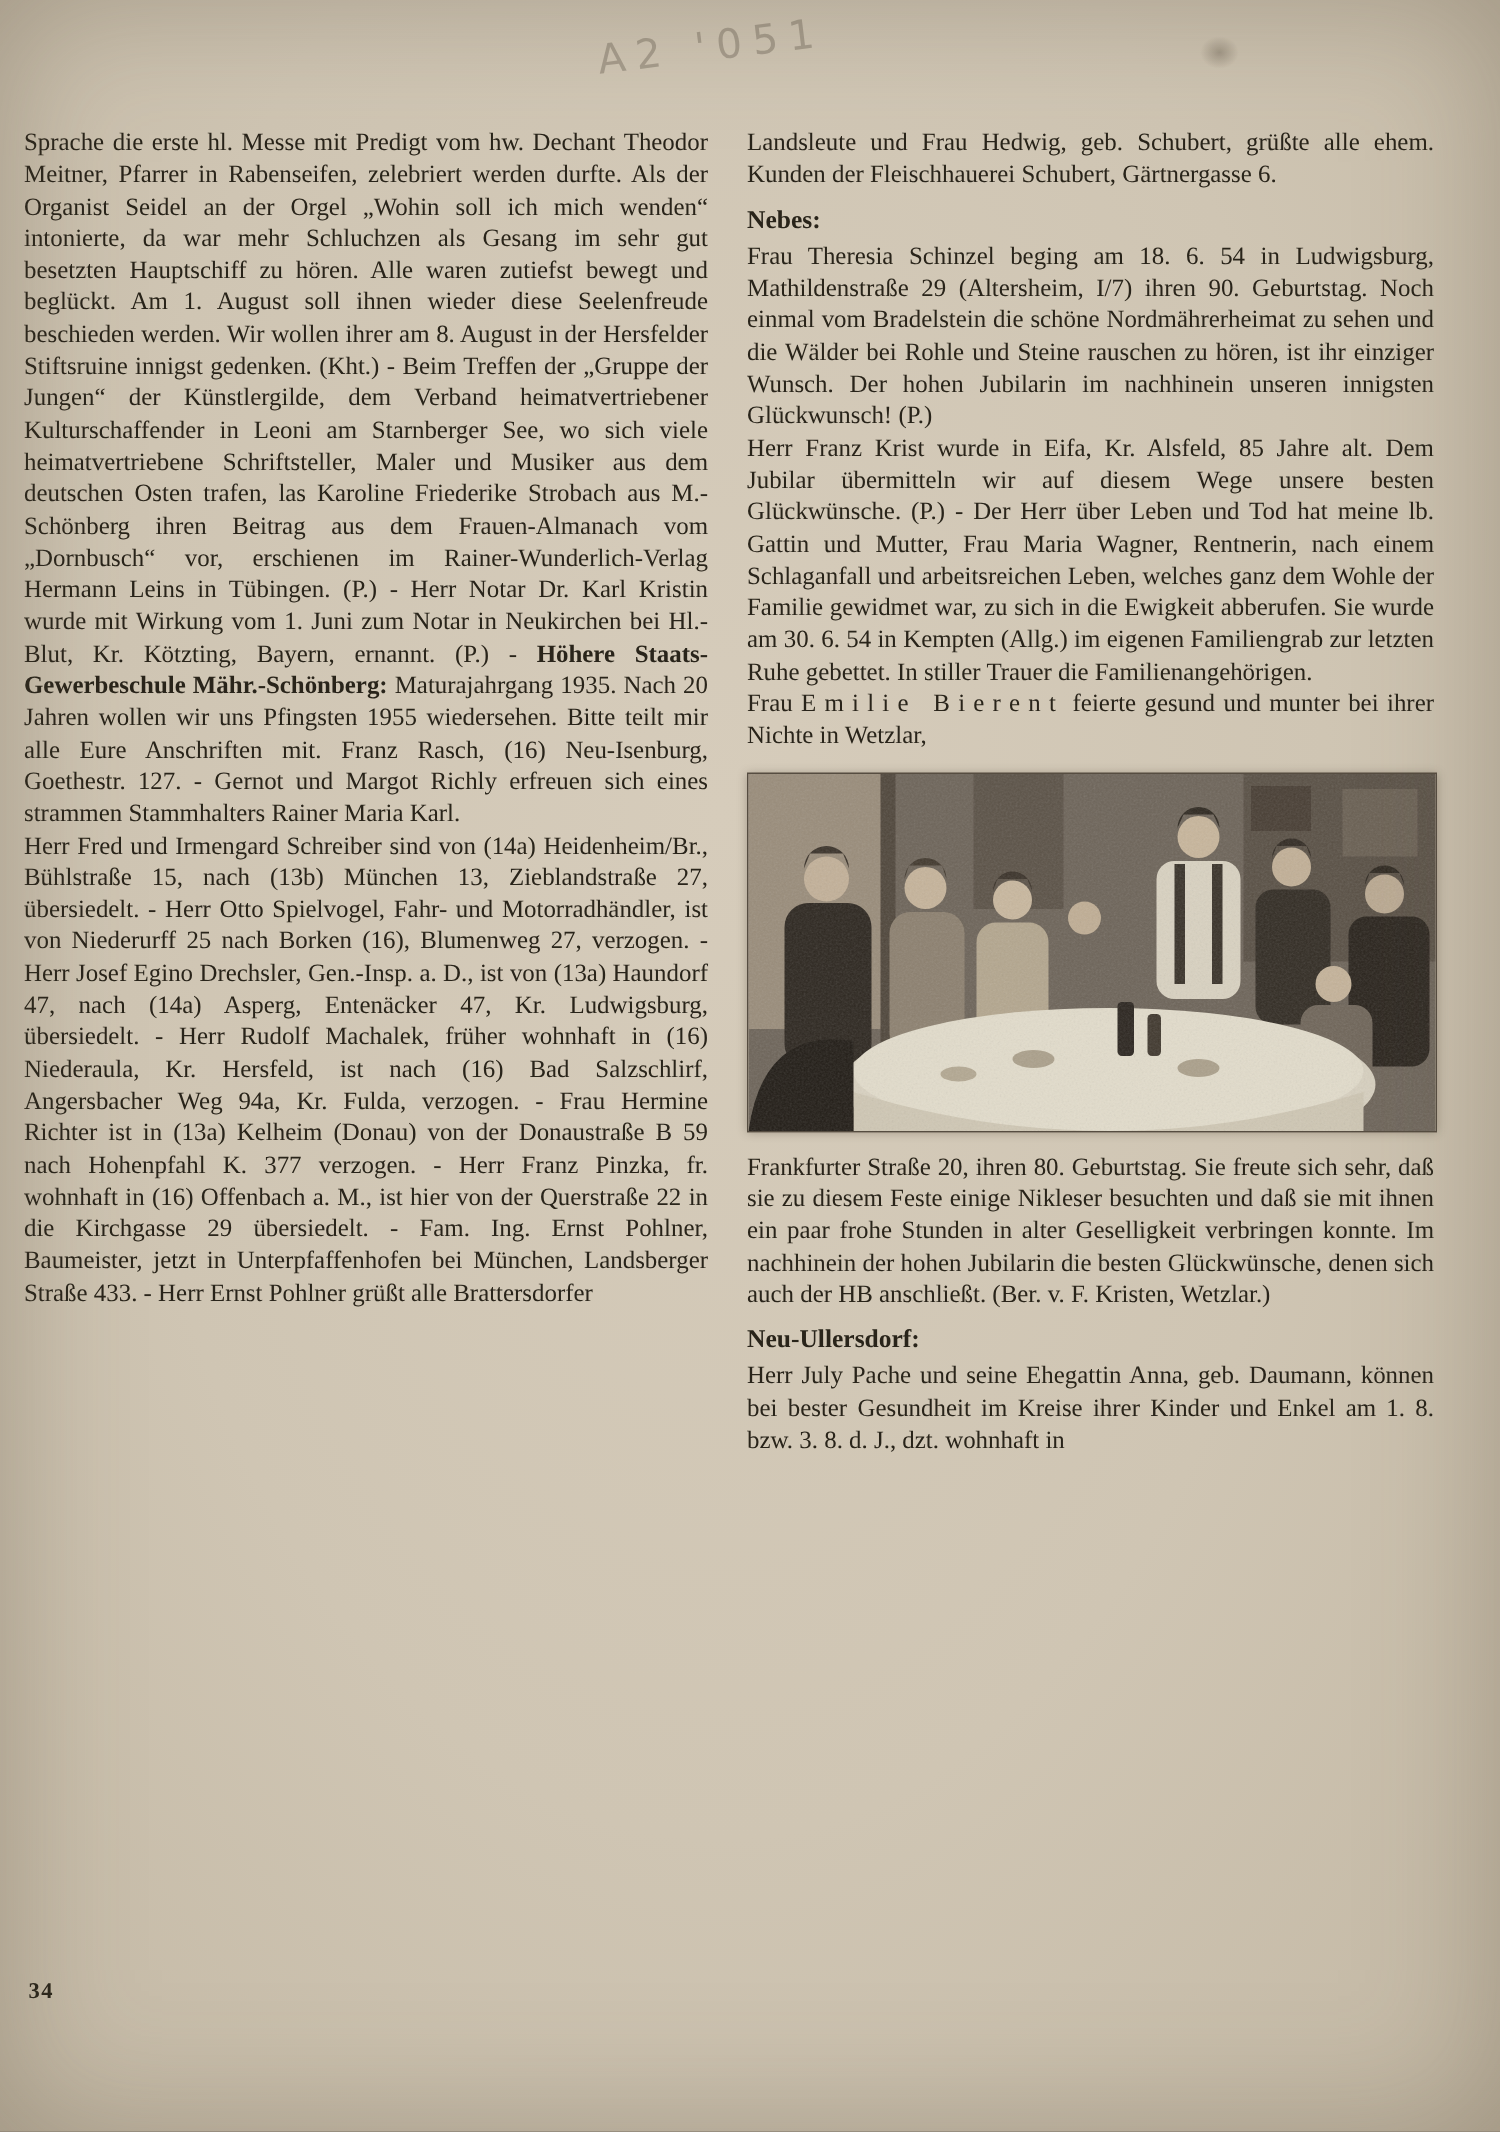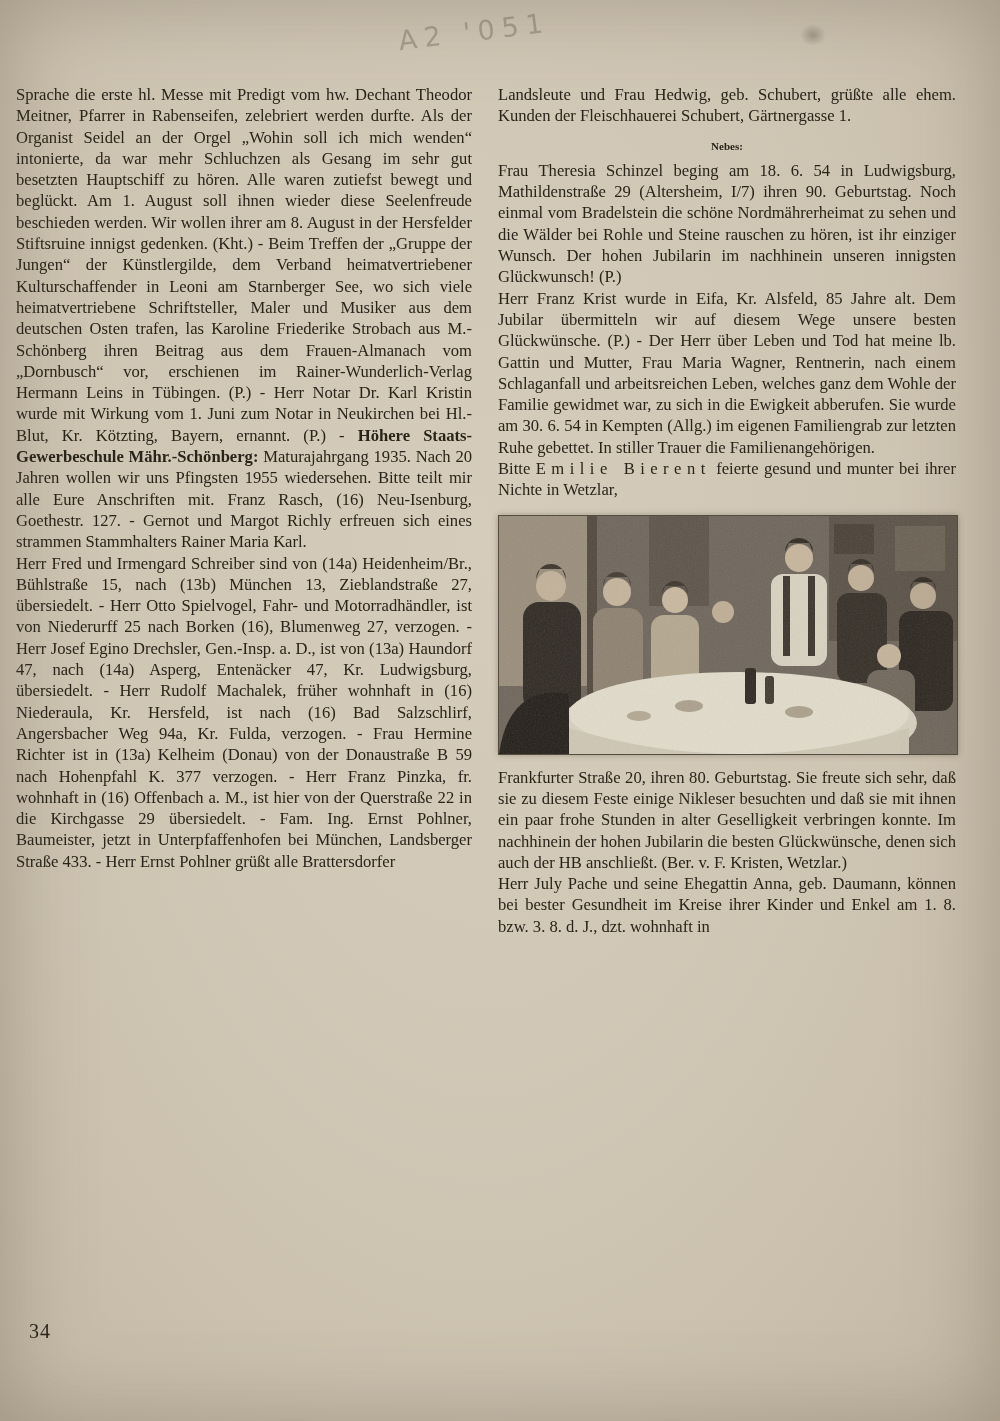--- a/index.html
+++ b/index.html
@@ -35,65 +35,65 @@
   }
   .col{
     font-size:16.6px;line-height:21.3px;
     text-align:justify;
     hyphens:manual;
   }
   .col-left{width:456px;}
   .col-right{width:458px;}
   p{margin:0;}
   .section-heading{
-    font-size:11px;font-weight:bold;
-    text-align:center;
+    font-size:17px;font-weight:bold;
+    text-align:left;
     margin:9px 0 3px 0;
   }
   .bold{font-weight:bold;}
   .sperr{letter-spacing:.33em;}
   .photo-wrap{
     margin:14px 0 12px 0;
     line-height:0;
   }
   .photo-wrap svg{
     border:1px solid #564d41;
     box-shadow:0 0 6px rgba(70,60,45,.35);
   }
   .page-number{
-    position:absolute;left:29px;top:1320px;
-    font-size:20px;font-weight:normal;letter-spacing:1px;
+    position:absolute;left:19px;top:1320px;
+    font-size:15px;font-weight:bold;letter-spacing:1px;
   }
 </style>
 </head>
 <body>
 
 <div class="page">
 
   <span class="pencil-note">A2 '051</span>
   <span class="smudge"></span>
 
   <div class="columns">
 
     <div class="col col-left">
       <p><span>Sprache die erste hl. Messe mit Predigt vom hw. Dechant Theodor Meitner, Pfarrer in Rabenseifen, zelebriert werden durfte. Als der Organist Seidel an der Orgel „Wohin soll ich mich wenden“ intonierte, da war mehr Schluchzen als Gesang im sehr gut besetzten Hauptschiff zu hören. Alle waren zutiefst bewegt und beglückt. Am 1. August soll ihnen wieder diese Seelenfreude beschieden werden. Wir wollen ihrer am 8. August in der Hersfelder Stiftsruine innigst gedenken. (Kht.) - Beim Treffen der „Gruppe der Jungen“ der Künstlergilde, dem Verband heimatvertriebener Kulturschaffender in Leoni am Starnberger See, wo sich viele heimatvertriebene Schriftsteller, Maler und Musiker aus dem deutschen Osten trafen, las Karoline Friederike Strobach aus M.-Schönberg ihren Beitrag aus dem Frauen-Almanach vom „Dornbusch“ vor, erschienen im Rainer-Wunderlich-Verlag Hermann Leins in Tübingen. (P.) - Herr Notar Dr. Karl Kristin wurde mit Wirkung vom 1. Juni zum Notar in Neukirchen bei Hl.-Blut, Kr. Kötzting, Bayern, ernannt. (P.) - </span><span class="bold">Höhere Staats-Gewerbeschule Mähr.-Schönberg:</span><span> Maturajahrgang 1935. Nach 20 Jahren wollen wir uns Pfingsten 1955 wiedersehen. Bitte teilt mir alle Eure Anschriften mit. Franz Rasch, (16) Neu-Isenburg, Goethestr. 127. - Gernot und Margot Richly erfreuen sich eines strammen Stammhalters Rainer Maria Karl.</span></p>
 
 
       <p>Herr Fred und Irmengard Schreiber sind von (14a) Heidenheim/Br., Bühlstraße 15, nach (13b) München 13, Zieblandstraße 27, übersiedelt. - Herr Otto Spielvogel, Fahr- und Motorradhändler, ist von Niederurff 25 nach Borken (16), Blumenweg 27, verzogen. - Herr Josef Egino Drechsler, Gen.-Insp. a. D., ist von (13a) Haundorf 47, nach (14a) Asperg, Entenäcker 47, Kr. Ludwigsburg, übersiedelt. - Herr Rudolf Machalek, früher wohnhaft in (16) Niederaula, Kr. Hersfeld, ist nach (16) Bad Salzschlirf, Angersbacher Weg 94a, Kr. Fulda, verzogen. - Frau Hermine Richter ist in (13a) Kelheim (Donau) von der Donaustraße B 59 nach Hohenpfahl K. 377 verzogen. - Herr Franz Pinzka, fr. wohnhaft in (16) Offenbach a. M., ist hier von der Querstraße 22 in die Kirchgasse 29 übersiedelt. - Fam. Ing. Ernst Pohlner, Baumeister, jetzt in Unterpfaffenhofen bei München, Landsberger Straße 433. - Herr Ernst Pohlner grüßt alle Brattersdorfer</p>
     </div>
 
     <div class="col col-right">
-      <p>Landsleute und Frau Hedwig, geb. Schubert, grüßte alle ehem. Kunden der Fleischhauerei Schubert, Gärtnergasse 1.</p>
+      <p>Landsleute und Frau Hedwig, geb. Schubert, grüßte alle ehem. Kunden der Fleischhauerei Schubert, Gärtnergasse 6.</p>
 
       <p class="section-heading">Nebes:</p>
       <p>Frau Theresia Schinzel beging am 18. 6. 54 in Ludwigsburg, Mathildenstraße 29 (Altersheim, I/7) ihren 90. Geburtstag. Noch einmal vom Bradelstein die schöne Nordmährerheimat zu sehen und die Wälder bei Rohle und Steine rauschen zu hören, ist ihr einziger Wunsch. Der hohen Jubilarin im nachhinein unseren innigsten Glückwunsch! (P.)</p>
 
       <p>Herr Franz Krist wurde in Eifa, Kr. Alsfeld, 85 Jahre alt. Dem Jubilar übermitteln wir auf diesem Wege unsere besten Glückwünsche. (P.) - Der Herr über Leben und Tod hat meine lb. Gattin und Mutter, Frau Maria Wagner, Rentnerin, nach einem Schlaganfall und arbeitsreichen Leben, welches ganz dem Wohle der Familie gewidmet war, zu sich in die Ewigkeit abberufen. Sie wurde am 30. 6. 54 in Kempten (Allg.) im eigenen Familiengrab zur letzten Ruhe gebettet. In stiller Trauer die Familienangehörigen.</p>
 
-      <p><span>Bitte </span><span class="sperr">Emilie Bierent</span><span> feierte gesund und munter bei ihrer Nichte in Wetzlar,</span></p>
+      <p><span>Frau </span><span class="sperr">Emilie Bierent</span><span> feierte gesund und munter bei ihrer Nichte in Wetzlar,</span></p>
 
       <div class="photo-wrap">
         <svg width="458" height="238" viewBox="0 0 458 238" xmlns="http://www.w3.org/2000/svg" role="img">
           <defs>
             <filter id="grain">
               <feTurbulence type="fractalNoise" baseFrequency="0.75" numOctaves="2" stitchTiles="stitch"></feTurbulence>
               <feColorMatrix type="saturate" values="0"></feColorMatrix>
             </filter>
           </defs>
 
@@ -147,19 +147,20 @@
           <ellipse cx="140" cy="200" rx="12" ry="5" fill="#b3a892"></ellipse>
 
           <path d="M0 238 q10 -70 70 -60 l0 60 z" fill="#221d17"></path>
 
           <rect width="458" height="238" filter="url(#grain)" opacity="0.16"></rect>
         </svg>
       </div>
 
       <p>Frankfurter Straße 20, ihren 80. Geburtstag. Sie freute sich sehr, daß sie zu diesem Feste einige Nikleser besuchten und daß sie mit ihnen ein paar frohe Stunden in alter Geselligkeit verbringen konnte. Im nachhinein der hohen Jubilarin die besten Glückwünsche, denen sich auch der HB anschließt. (Ber. v. F. Kristen, Wetzlar.)</p>
 
+      <p class="section-heading">Neu-Ullersdorf:</p>
       <p>Herr July Pache und seine Ehegattin Anna, geb. Daumann, können bei bester Gesundheit im Kreise ihrer Kinder und Enkel am 1. 8. bzw. 3. 8. d. J., dzt. wohnhaft in</p>
     </div>
 
   </div>
 
   <span class="page-number">34</span>
 </div>
 
 </body></html>

